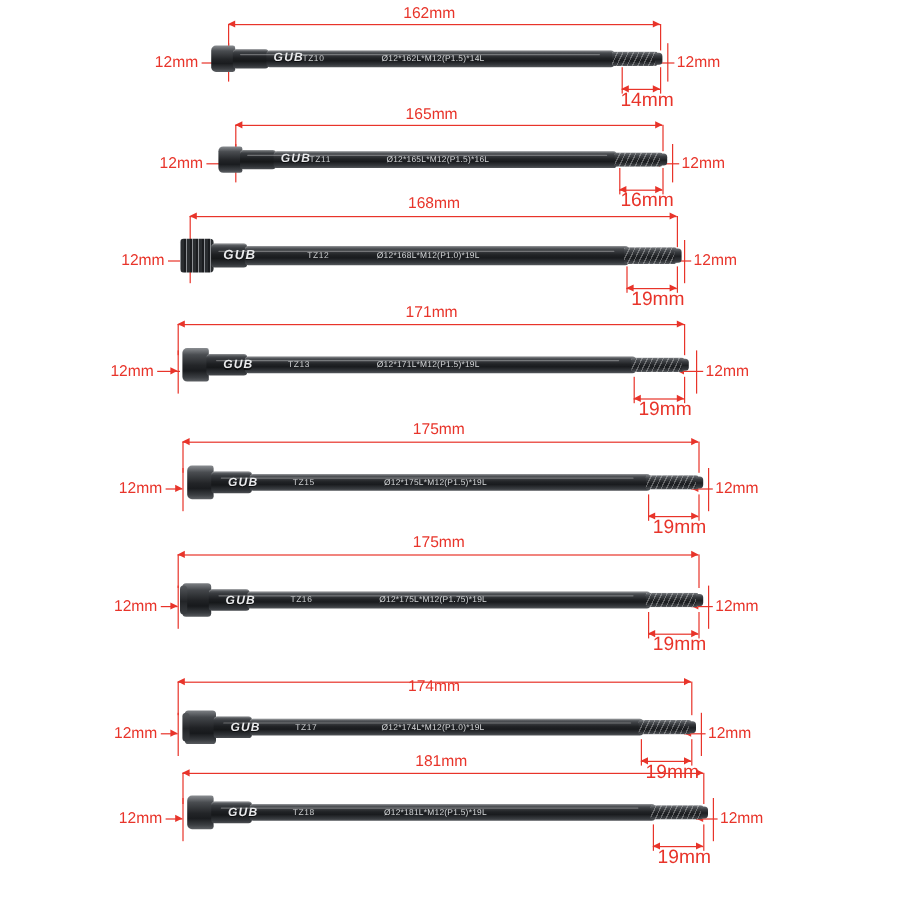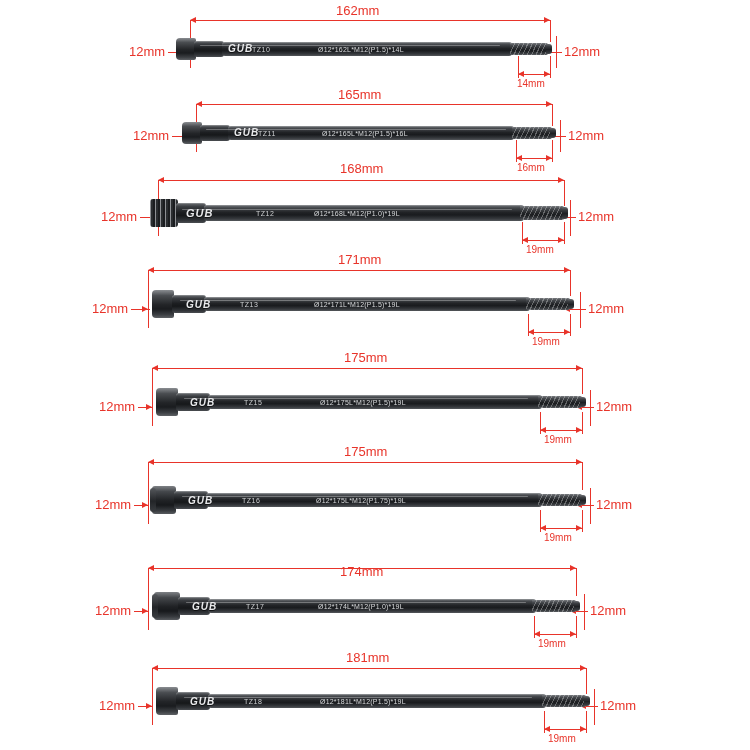--- a/index.html
+++ b/index.html
@@ -3,21 +3,21 @@
 <meta charset="utf-8">
 <style>
   html,body{margin:0;padding:0;background:#ffffff;}
   body{width:750px;height:750px;font-family:"Liberation Sans",sans-serif;overflow:hidden;}
   .sheet{position:relative;width:750px;height:750px;background:#fff;}
 
   .row{position:absolute;left:0;width:750px;}
 
   
   .dim{position:absolute;color:#e8342a;font-size:13px;line-height:13px;white-space:nowrap;}
-  .dim.small{font-size:10px;line-height:10px;}
+  .dim.small{font-size:16px;line-height:10px;}
 
   
   .hline{position:absolute;height:1px;background:#e8342a;}
   .vline{position:absolute;width:1px;background:#e8342a;}
 
   .arrL,.arrR{position:absolute;width:0;height:0;border-top:3px solid transparent;border-bottom:3px solid transparent;}
   .arrL{border-right:6px solid #e8342a;}
   .arrR{border-left:6px solid #e8342a;}
 
   
@@ -315,21 +315,21 @@
       <div class="shaft mid" style="left:208px;top:61px;width:328px;height:14px;"></div>
       <div class="thread" style="left:532px;top:62px;width:44px;height:12px;"></div>
       <div class="tip" style="left:574px;top:63px;width:6px;height:10px;"></div>
       <div class="hl" style="left:186px;top:64px;width:340px;"></div>
       <div class="brand" style="left:192px;top:63px;">GUB</div>
       <div class="model" style="left:246px;top:65px;">TZ17</div>
       <div class="spec" style="left:318px;top:65px;">Ø12*174L*M12(P1.0)*19L</div>
     </div>
   </div>
 
-  <div class="row" style="top:640px;height:110px;text-align:center;">
+  <div class="row" style="top:616px;height:110px;text-align:center;">
     <div class="hline" style="left:152px;top:28px;width:434px;"></div>
     <div class="arrL" style="left:152px;top:25px;"></div>
     <div class="arrR" style="left:580px;top:25px;"></div>
     <div class="vline" style="left:152px;top:28px;height:26px;"></div>
     <div class="vline" style="left:586px;top:28px;height:26px;"></div>
     <div class="dim" style="left:346px;top:11px;">181mm</div>
 
     <div class="dim" style="left:99px;top:59px;">12mm</div>
     <div class="hline" style="left:138px;top:66px;width:14px;"></div>
     <div class="arrR" style="left:146px;top:63px;"></div>

